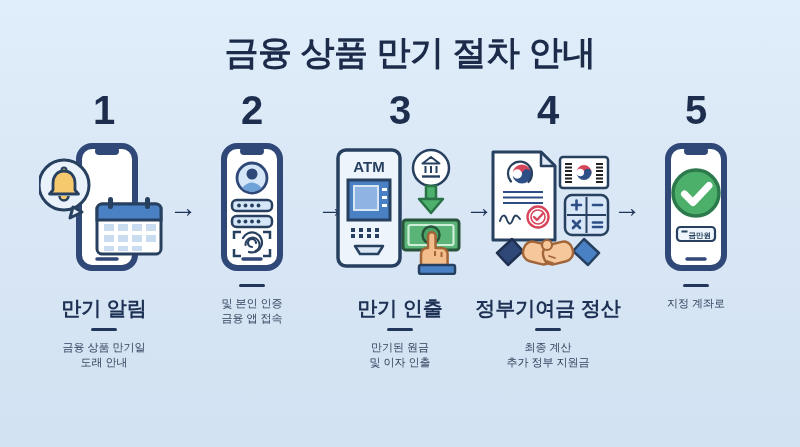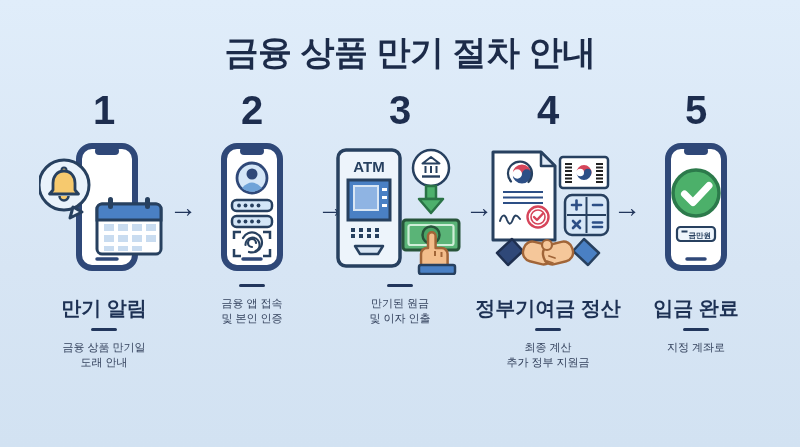--- a/index.html
+++ b/index.html
@@ -128,22 +128,22 @@
           <path d="M76 92 h7 v7" stroke-width="2.5"></path>
           <path d="M54 116 h-7 v-7" stroke-width="2.5"></path>
           <path d="M76 116 h7 v-7" stroke-width="2.5"></path>
           <path d="M65 107 a4 4 0 1 1 4 -4" stroke-width="2.2" stroke-linecap="round"></path>
           <path d="M58.5 105 a7 7 0 1 1 10 6" stroke-width="2.2" stroke-linecap="round"></path>
           <path d="M56 98 a10 10 0 1 1 6 14" stroke-width="2.2" stroke-linecap="round"></path>
         </g>
       </svg>
       <div class="step-divider"></div>
       <div class="step-desc">
+        <div>및 본인 인증</div>
         <div>금융 앱 접속</div>
-        <div>및 본인 인증</div>
       </div>
     </div>
 
     <div class="arrow">→</div>
 
     <div class="step-col">
       <div class="step-number">3</div>
       <svg class="step-icon" viewBox="0 0 130 135">
         <g>
           <rect x="3" y="10" width="62" height="116" rx="8" fill="#edf4fb" stroke="#27405f" stroke-width="3.5"></rect>
@@ -182,20 +182,21 @@
           <rect x="73.5" y="85" width="45" height="20" rx="2" fill="none" stroke="#cfeed8" stroke-width="2.2"></rect>
           <circle cx="96" cy="95" r="8.5" fill="#4aa465" stroke="#27543a" stroke-width="2.5"></circle>
         </g>
         <g>
           <path d="M86 127 v-13 a6 6 0 0 1 6 -6 h1 v-12 a3.8 3.8 0 0 1 7.6 0 v12 h6 a6 6 0 0 1 6 6 v13 z" fill="#f3bd8b" stroke="#a16538" stroke-width="2.5" stroke-linejoin="round"></path>
           <line x1="100" y1="116" x2="100" y2="111" stroke="#a16538" stroke-width="2"></line>
           <line x1="106.5" y1="117" x2="106.5" y2="112" stroke="#a16538" stroke-width="2"></line>
           <rect x="84" y="125" width="36" height="9" rx="2" fill="#4a80c4" stroke="#27405f" stroke-width="2.5"></rect>
         </g>
       </svg>
+      <div class="step-label">만기 인출</div>
       <div class="step-divider"></div>
       <div class="step-desc">
         <div>만기된 원금</div>
         <div>및 이자 인출</div>
       </div>
     </div>
 
     <div class="arrow">→</div>
 
     <div class="step-col">
@@ -281,21 +282,20 @@
         <g>
           <circle cx="65" cy="53" r="23" fill="#4cb06a" stroke="#2c7a4b" stroke-width="3.5"></circle>
           <path d="M53.5 54 l8.5 8.5 16 -17" fill="none" stroke="#ffffff" stroke-width="7" stroke-linecap="round" stroke-linejoin="round"></path>
         </g>
         <g>
           <rect x="46" y="87" width="38" height="14" rx="3.5" fill="#eef5fc" stroke="#27405f" stroke-width="2.2"></rect>
           <line x1="50.5" y1="91.5" x2="56.5" y2="91.5" stroke="#27405f" stroke-width="2"></line>
           <text x="80" y="97.5" font-size="7.5" font-weight="bold" fill="#27405f" text-anchor="end">금만원</text>
         </g>
       </svg>
-      <div class="step-label">입금 완료</div>
       <div class="step-divider"></div>
       <div class="step-desc">
         <div>지정 계좌로</div>
       </div>
     </div>
 
   </div>
 </div>
 
 </body></html>

